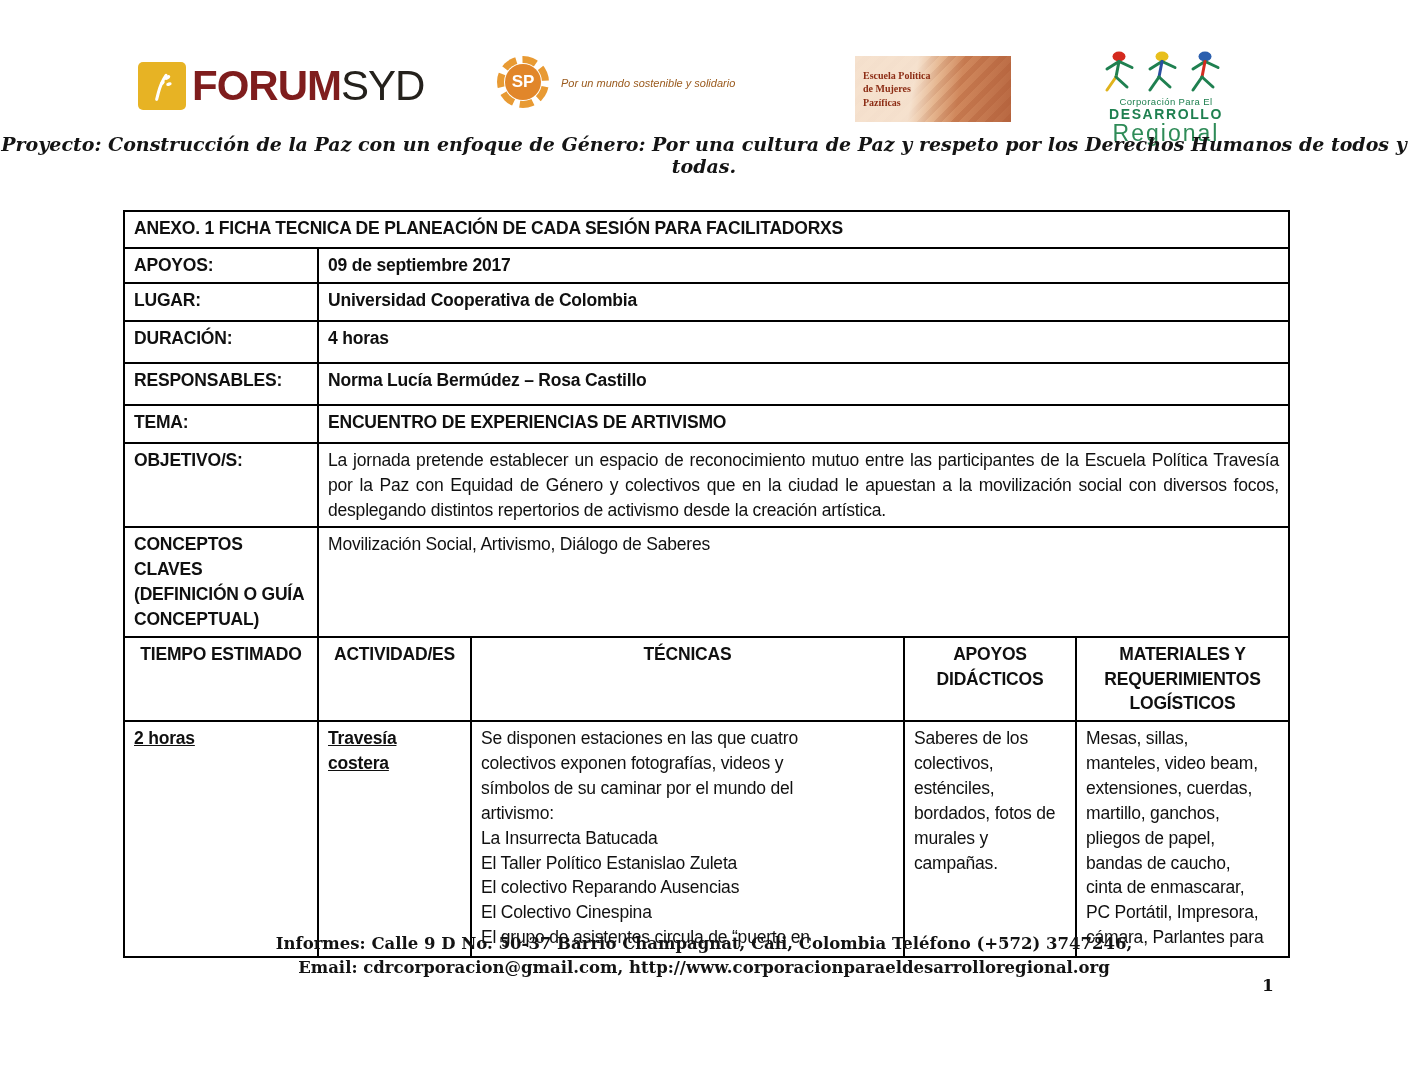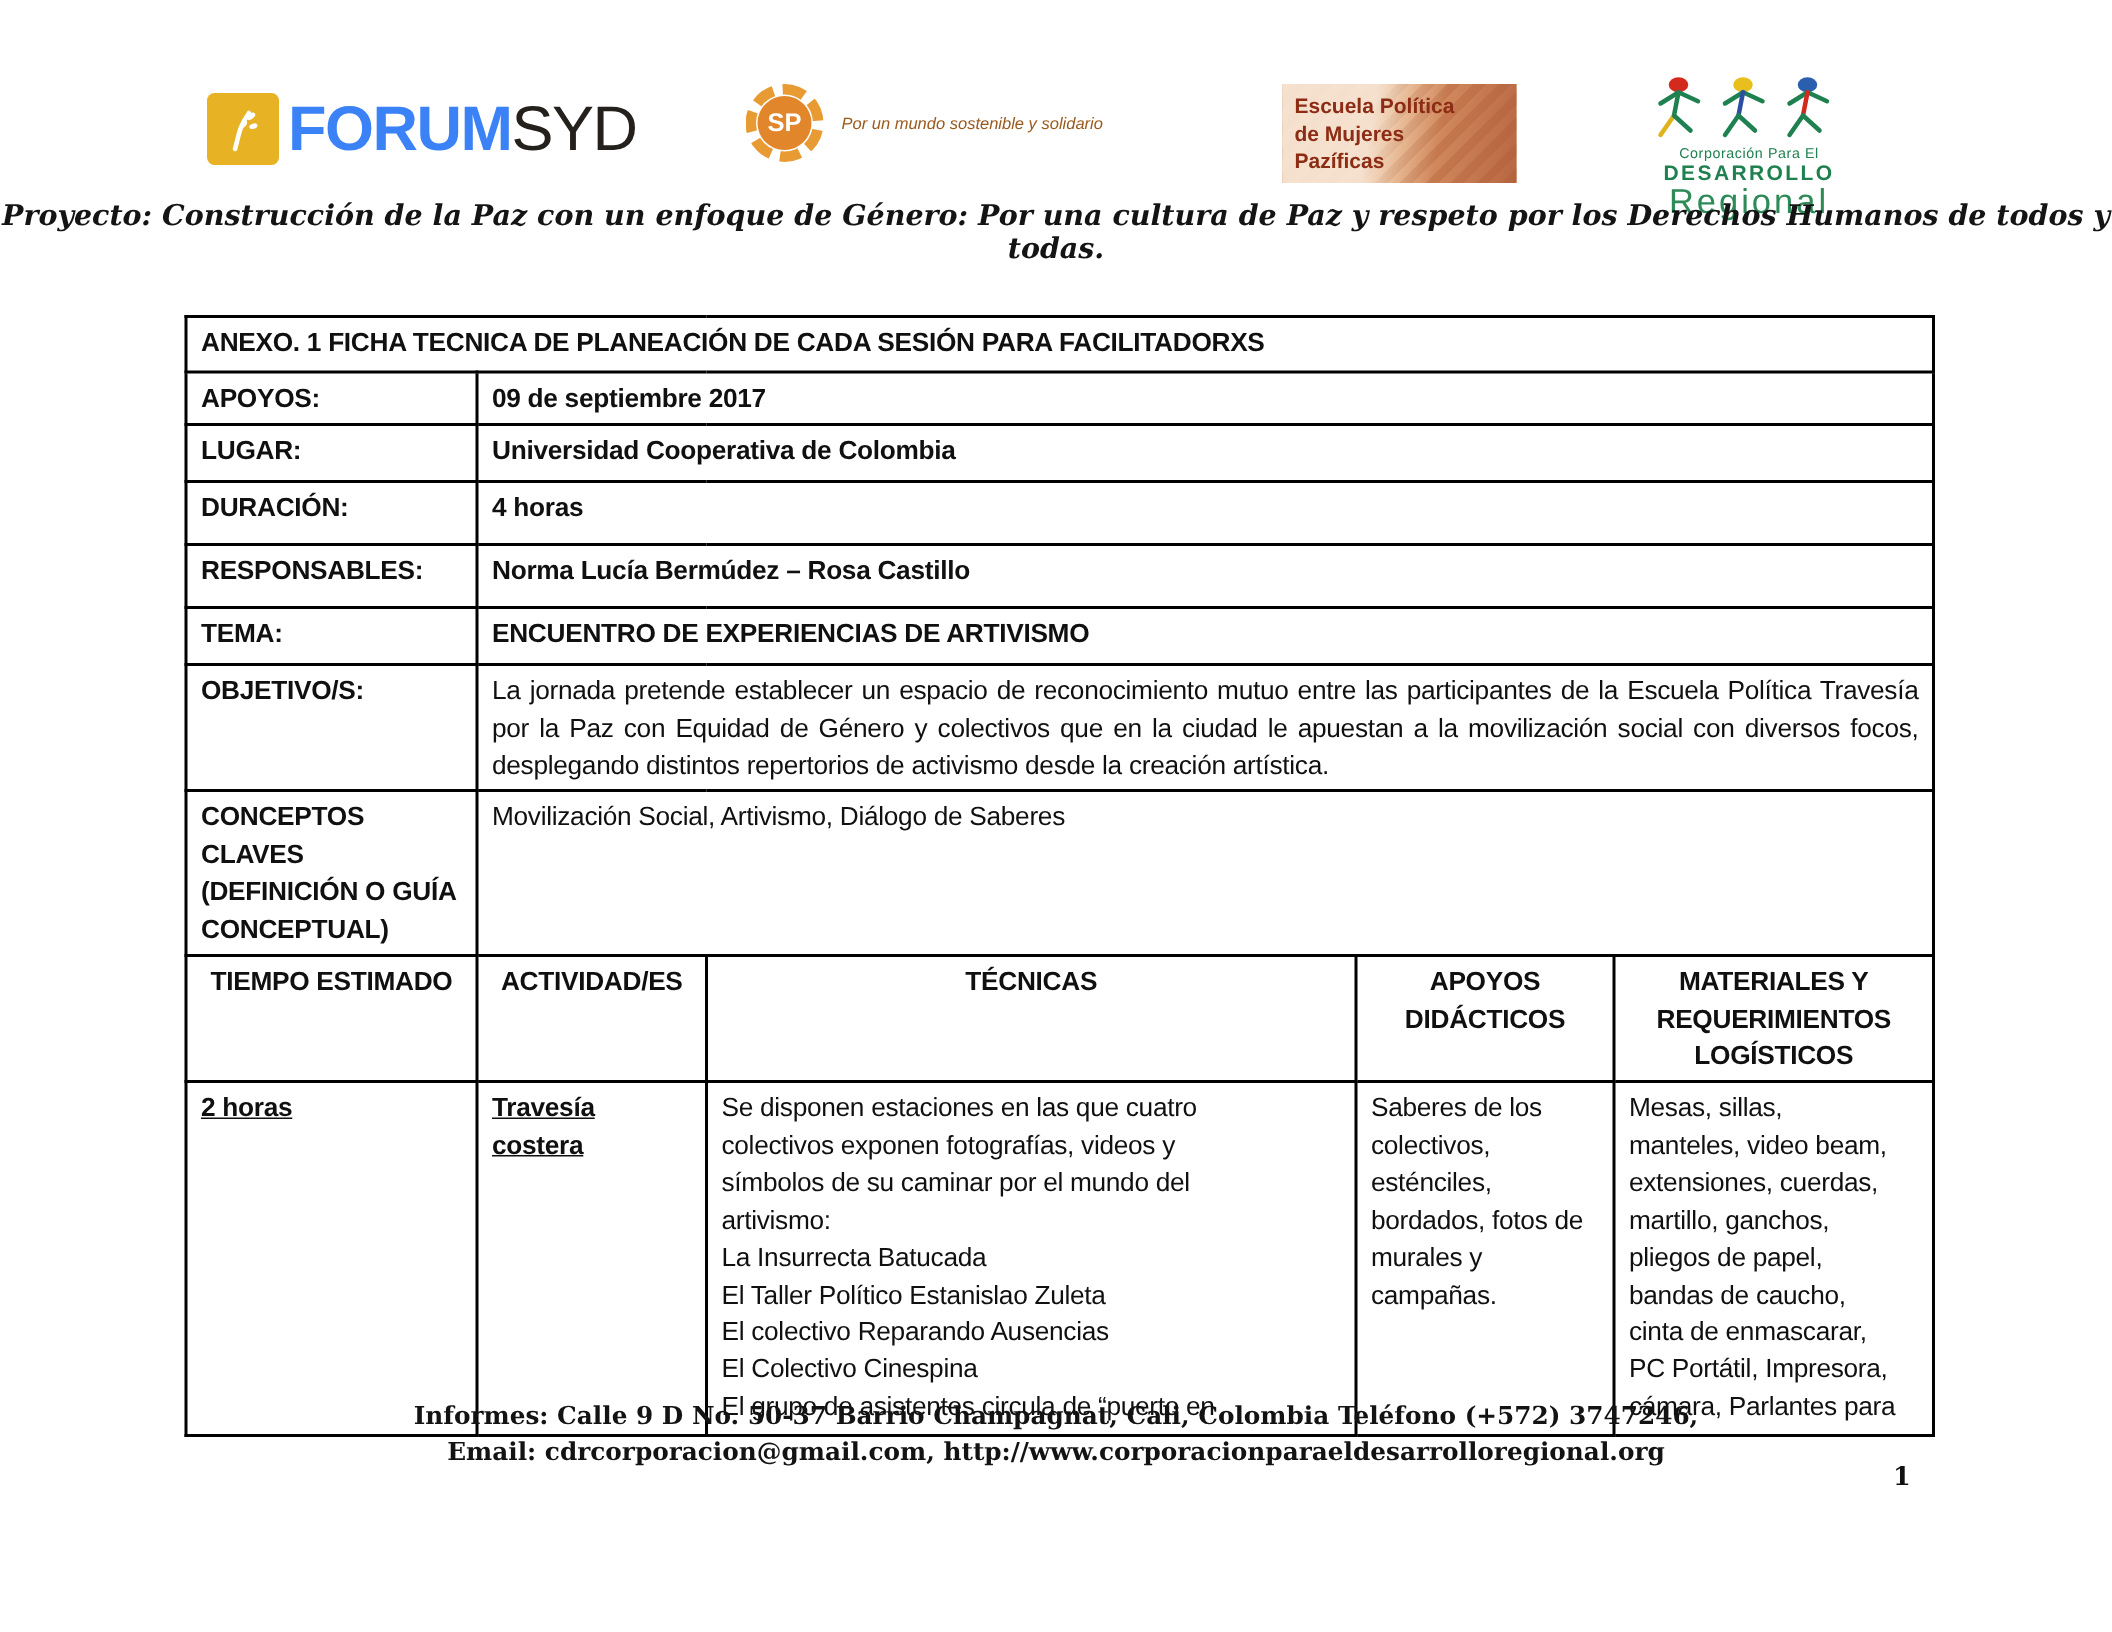--- a/index.html
+++ b/index.html
@@ -16,21 +16,21 @@
   
   .logo { position: absolute; }
 
   
   #logo-forum { left: 138px; top: 62px; display: flex; align-items: center; gap: 6px; }
   .forum-ico {
     width: 48px; height: 48px; border-radius: 5px;
     background: #e7b324; display: flex; align-items: center; justify-content: center;
   }
   .forum-txt { font-size: 42px; letter-spacing: -1px; line-height: 1; display: flex; align-items: center; }
-  .forum-txt .fat  { font-weight: 900; color: #3b82f6; }
+  .forum-txt .fat  { font-weight: 900; color: #7f1d1d; }
   .forum-txt .thin { font-weight: 400; color: #24211c; }
 
   
   #logo-sp { left: 497px; top: 56px; display: flex; align-items: center; gap: 12px; }
   .sp-sun {
     width: 52px; height: 52px; border-radius: 50%;
     border: 7px dashed #e89a33;
     display: flex; align-items: center; justify-content: center;
     box-sizing: border-box;
   }
@@ -47,22 +47,22 @@
   
   #logo-escuela {
     left: 855px; top: 56px; width: 156px; height: 66px;
     background:
       linear-gradient(100deg, rgba(247,229,211,0.95) 38%, rgba(240,205,172,0.55) 52%, rgba(201,121,79,0.55) 66%, rgba(178,94,57,0.85) 100%),
       repeating-linear-gradient(135deg, #d99a6d 0 6px, #c27a50 6px 12px);
     display: flex; align-items: center;
   }
   .escuela-text {
     padding-left: 8px;
-    font-family: Liberation Sans, sans-serif;
-    font-size: 14px; line-height: 1.35;
+    font-family: Liberation Serif, serif;
+    font-size: 10px; line-height: 1.35;
     color: #8c2c14; white-space: pre-line; font-weight: 600;
   }
 
   
   #logo-corp { left: 1093px; top: 50px; width: 146px; text-align: center; }
   .corp-small { font-size: 9.5px; color: #1f8050; letter-spacing: .4px; margin-top: -2px; }
   .corp-big   { font-size: 14px; font-weight: bold; color: #1f8050; letter-spacing: 1.6px; line-height: 1.05; }
   .corp-reg   { font-size: 23px; color: #2e8b57; letter-spacing: 2px; line-height: 1.0; }
 
   

